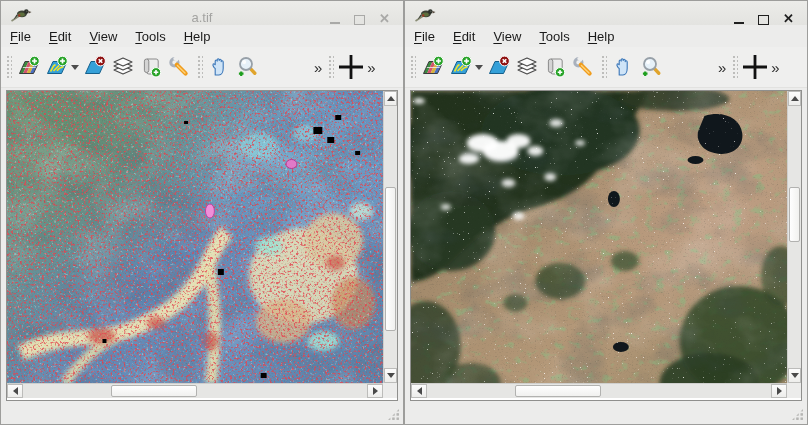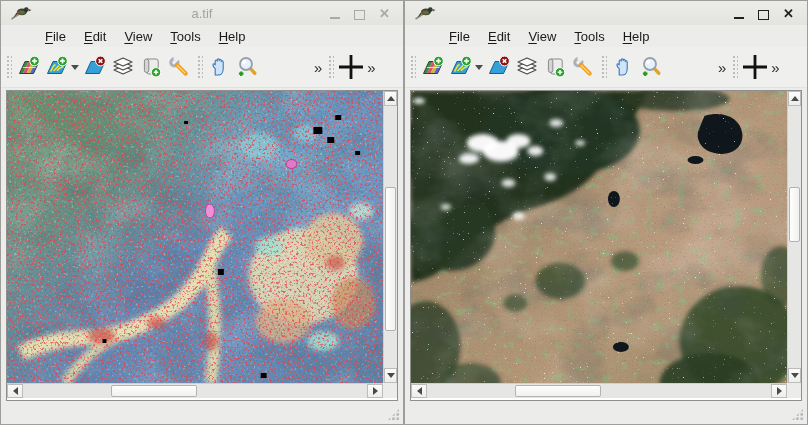--- a/index.html
+++ b/index.html
@@ -1,33 +1,33 @@
 <!DOCTYPE html>
 <html><head>
 <meta charset="utf-8">
 <style>
   html,body{margin:0;padding:0;background:#d8d8d6;}
   body{width:808px;height:425px;overflow:hidden;font-family:"Liberation Sans",sans-serif;}
   .desktop{display:flex;width:808px;height:425px;}
   .window{width:404px;height:425px;box-sizing:border-box;background:#ececeb;border:1px solid #9d9d9b;display:flex;flex-direction:column;}
   
-  .titlebar{height:24px;flex:0 0 24px;background:linear-gradient(#ecece9,#e3e3e0);position:relative;display:flex;align-items:center;gap:6px;}
+  .titlebar{height:24px;flex:0 0 24px;background:linear-gradient(#ecece9,#e3e3e0);position:relative;display:flex;align-items:flex-end;gap:6px;}
   .app-icon{width:24px;height:20px;margin-left:8px;}
   .title{position:absolute;left:0;right:0;text-align:center;font-size:13px;pointer-events:none;}
   .inactive .title{color:#a3a3a1;}
   .active .title{color:#232323;font-weight:400;}
   .controls{margin-left:auto;display:flex;align-items:center;gap:12px;padding-right:12px;z-index:2;}
   .inactive .controls{color:#a9a9a7;}
   .active .controls{color:#1f1f1f;}
   .ctl{display:inline-flex;align-items:flex-end;justify-content:center;width:13px;height:13px;cursor:default;}
   .ctl-min i{display:block;width:10px;height:2px;background:currentColor;margin-bottom:1px;}
   .ctl-max i{display:block;width:9px;height:8px;border:1.6px solid currentColor;margin-bottom:0px;}
   .ctl-close{font-size:13px;font-weight:700;line-height:13px;align-items:center;}
   
-  .menubar{height:22px;flex:0 0 22px;display:flex;align-items:center;padding-left:7px;background:#ececeb;margin-left:28px;}
+  .menubar{height:22px;flex:0 0 22px;display:flex;align-items:center;padding-left:0;background:#ececeb;}
   .menu-item{font-size:13px;color:#1a1a1a;padding:2px 9px;}
   .mn{text-decoration:underline;text-underline-offset:2px;}
   
   .toolbar{height:40px;flex:0 0 40px;display:flex;align-items:center;background:#efefee;border-bottom:1px solid #e2e2e0;padding:0 1px;}
   .handle{width:7px;height:26px;margin:0 3px;background-image:radial-gradient(#bdbdbb 1px,transparent 1.1px);background-size:4px 4px;background-position:1px 1px;}
   .tbtn{width:28px;height:28px;display:flex;align-items:center;justify-content:center;border-radius:3px;}
   .tbtn svg{width:24px;height:24px;}
   .dd-arrow{width:0;height:0;border-left:4px solid transparent;border-right:4px solid transparent;border-top:5px solid #4c4c4c;margin:0 2px 0 0;}
   .chev{font-size:15px;color:#2d2d2d;padding:0 2px;letter-spacing:0;}
   .sp1{margin-left:50px !important;}

